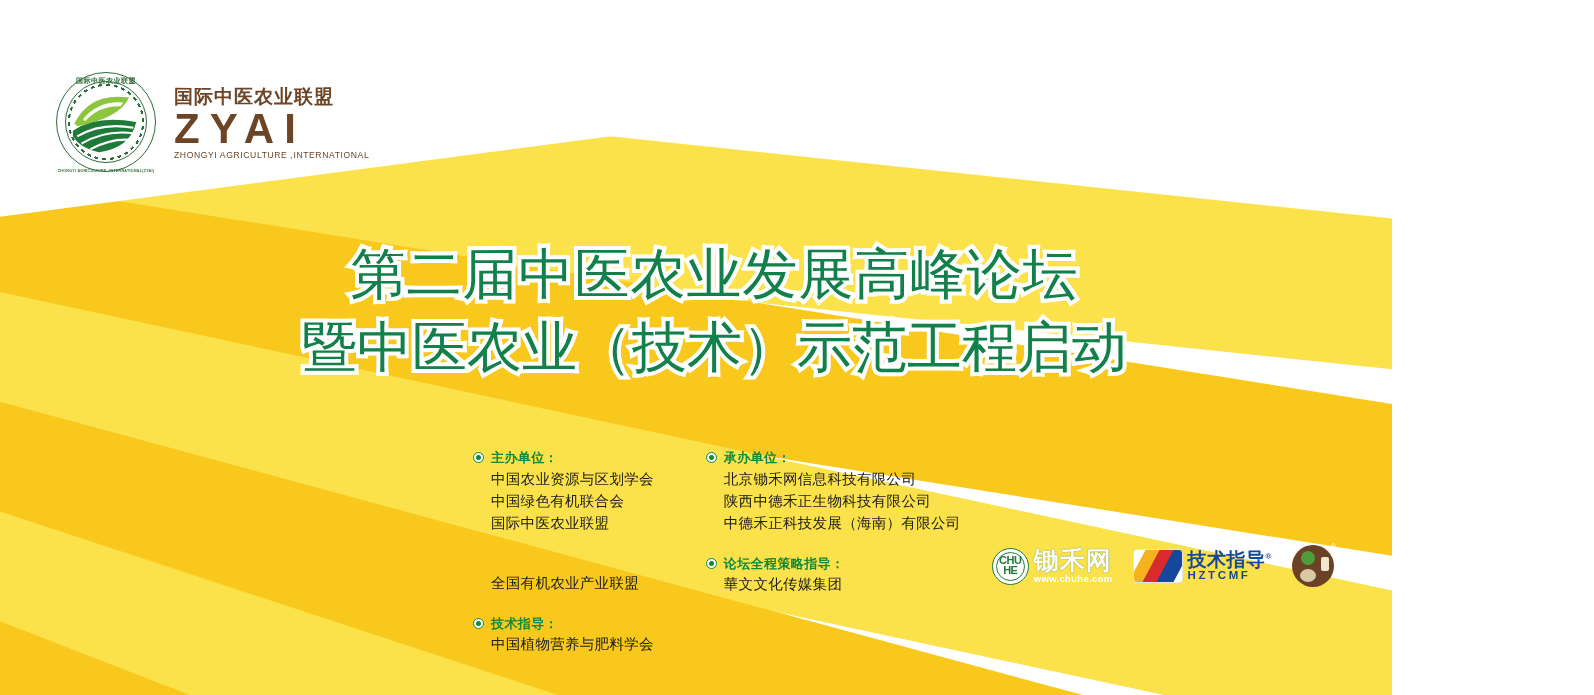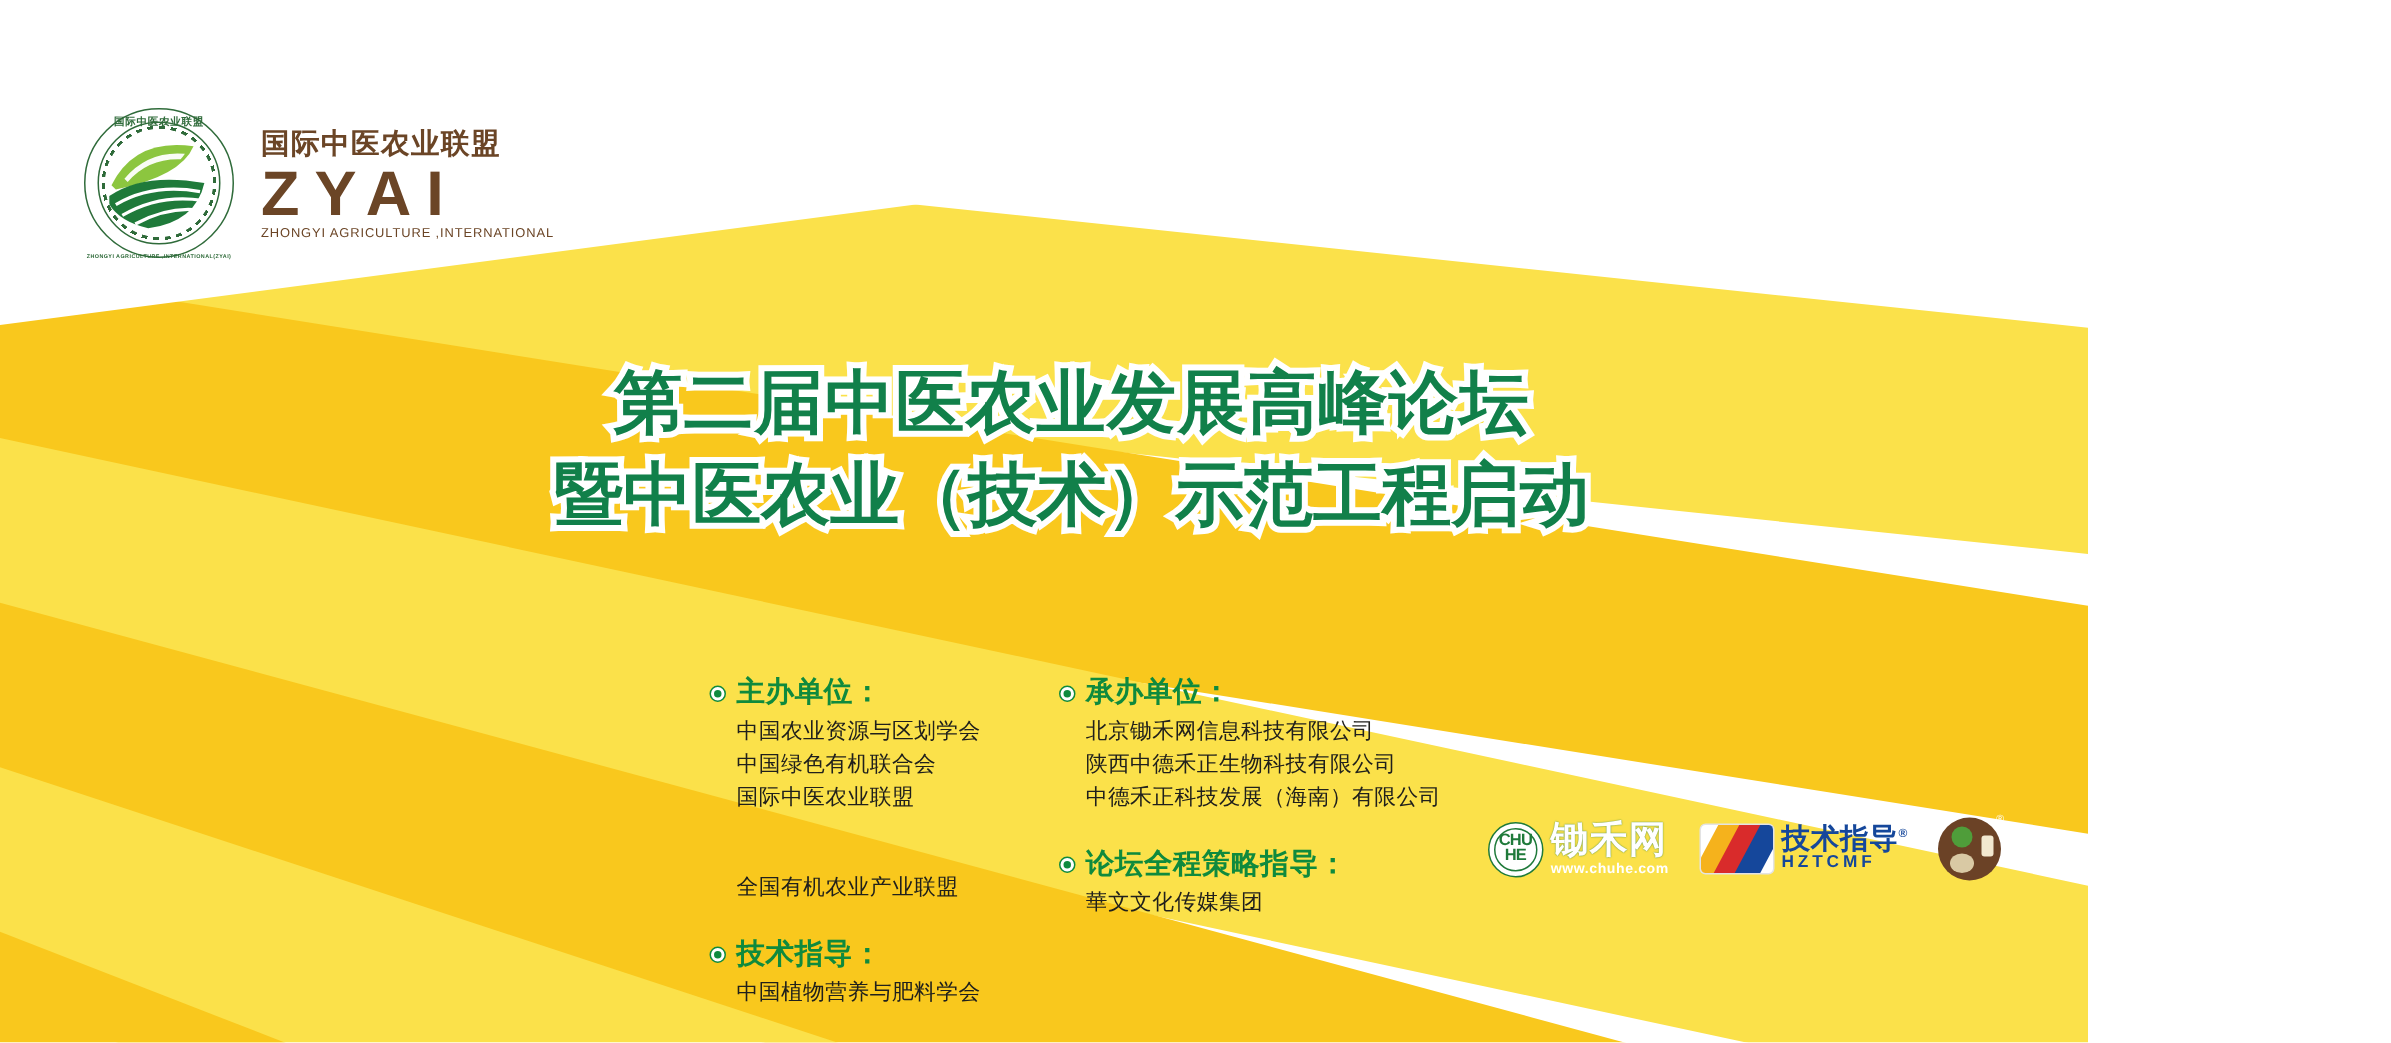--- a/index.html
+++ b/index.html
@@ -104,22 +104,22 @@
   }
 
   
   #title-wrap{
     position:absolute;
     left:0; right:0; top:238px;
     text-align:center;
     z-index:35;
   }
   .title-line{
-    font-size:46px;
-    font-weight:bold;
+    font-size:55px;
+    font-weight:normal;
     line-height:1.33;
     letter-spacing:1px;
     color:#11804a;
     -webkit-text-stroke:8px #ffffff;
     paint-order:stroke fill;
     white-space:nowrap;
     margin-left:37px;
   }
   .title-line-2{ letter-spacing:0px; }
 
@@ -128,21 +128,21 @@
     position:absolute;
     left:473px; top:448px;
     display:flex;
     gap:52px;
     z-index:36;
   }
   .org-col{ }
   .org-group{ margin-bottom:8px; }
   .org-head{
     display:flex; align-items:center; gap:7px;
-    font-size:19px; font-weight:bold;
+    font-size:13px; font-weight:bold;
     color:#0f8a3d;
     letter-spacing:0.4px;
     line-height:1.5;
   }
   .bullet{
     flex:0 0 11px;
     width:11px; height:11px;
     border-radius:50%;
     border:1.8px solid #0f8a3d;
     position:relative;

